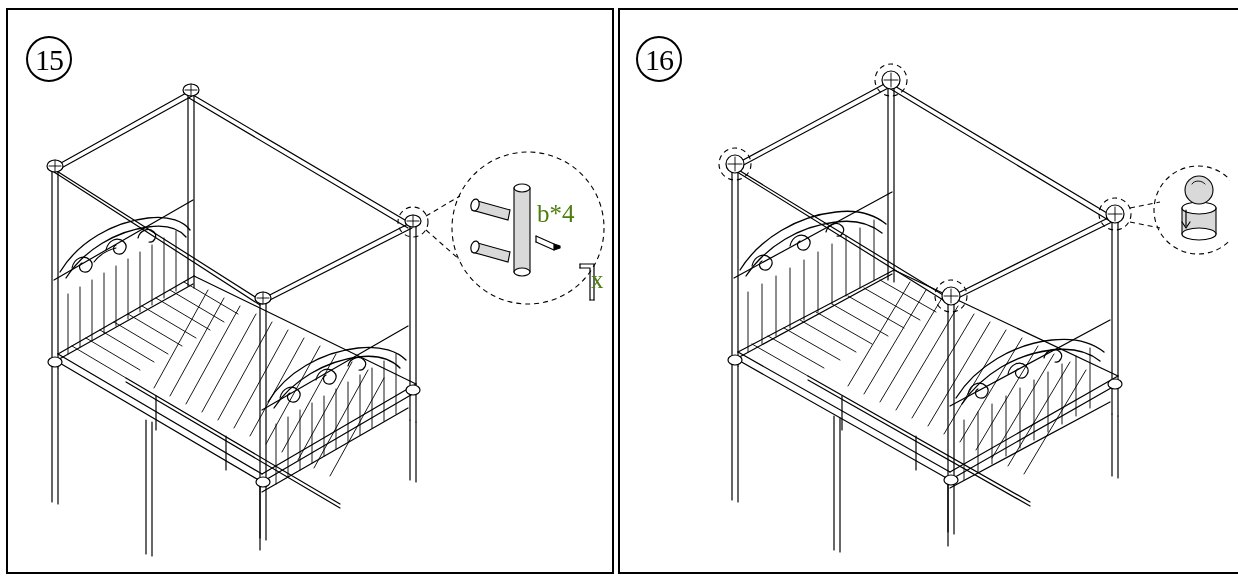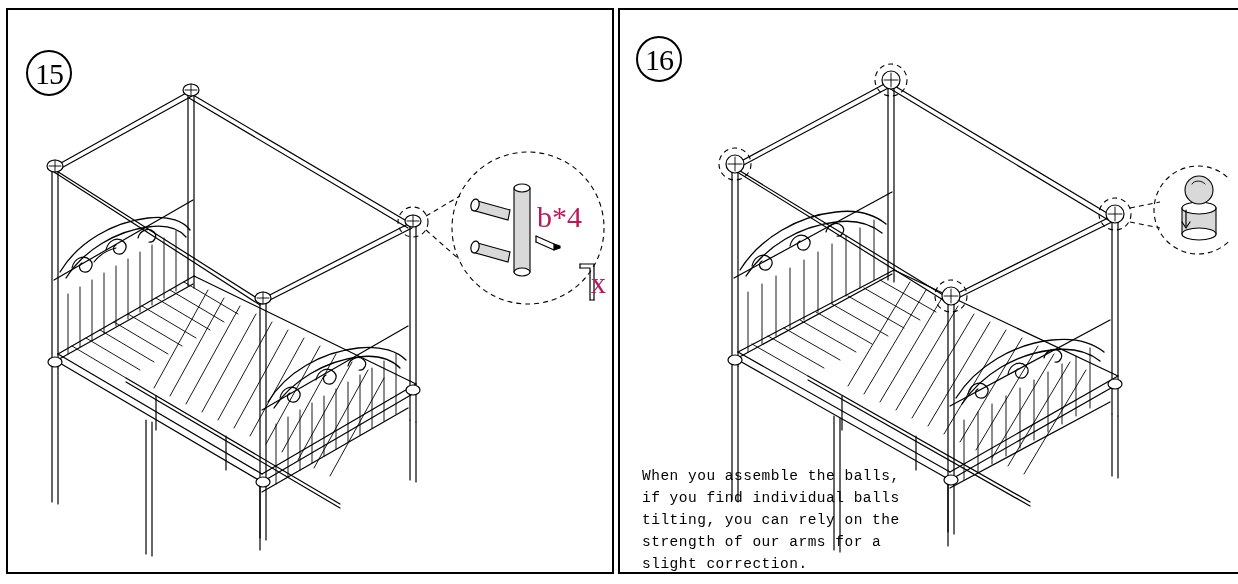--- a/index.html
+++ b/index.html
@@ -36,41 +36,41 @@
     line-height: 44px;
     width: 46px;
     height: 46px;
     text-align: center;
     border: 2px solid #000;
     border-radius: 50%;
     box-sizing: border-box;
     color: #000;
     letter-spacing: -1px;
   }
-  .badge-left { left: 18px; top: 26px; margin-top: 14px; }
+  .badge-left { left: 18px; top: 26px; }
   .badge-right { left: 16px; top: 26px; }
 
   .note {
     position: absolute;
     left: 22px;
     top: 455px;
     width: 320px;
     font-family: "Liberation Mono", monospace;
     font-size: 14.5px;
     line-height: 22px;
     color: #000;
     letter-spacing: 0.5px;
     white-space: pre-line;
   }
 
   .callout-label {
     position: absolute;
     font-family: "Liberation Serif", serif;
-    font-size: 30px;
-    color: #be185d;
+    font-size: 25px;
+    color: #4d7c0f;
   }
   .label-b { left: 529px; top: 190px; }
   .label-x { left: 583px; top: 256px; }
 
   svg { display: block; }
   .ln { fill: none; stroke: #000; stroke-width: 1.2; stroke-linecap: round; stroke-linejoin: round; }
   .ln-thin { fill: none; stroke: #000; stroke-width: 0.9; stroke-linecap: round; }
   .dash { fill: none; stroke: #000; stroke-width: 1.1; stroke-dasharray: 5 4; }
   .fillw { fill: #ffffff; stroke: #000; stroke-width: 1.2; }
   .fillg { fill: #d9d9d9; stroke: #000; stroke-width: 1.1; }
@@ -399,20 +399,15 @@
         <circle class="fillg" cx="579" cy="180" r="14"></circle>
         <path class="ln-thin" d="M572 174 C574 170 582 170 585 174" stroke-width="0.9"></path>
 
         <g class="ln" stroke-width="1.4">
           <path d="M566 200 L566 216"></path>
           <path d="M562 212 L566 218 L570 212" fill="none"></path>
         </g>
       </g>
     </svg>
 
-    <div class="note">When you assemble the balls,
-if you find individual balls
-tilting, you can rely on the
-strength of our arms for a
-slight correction.</div>
   </div>
 
 </div>
 
 </body></html>

